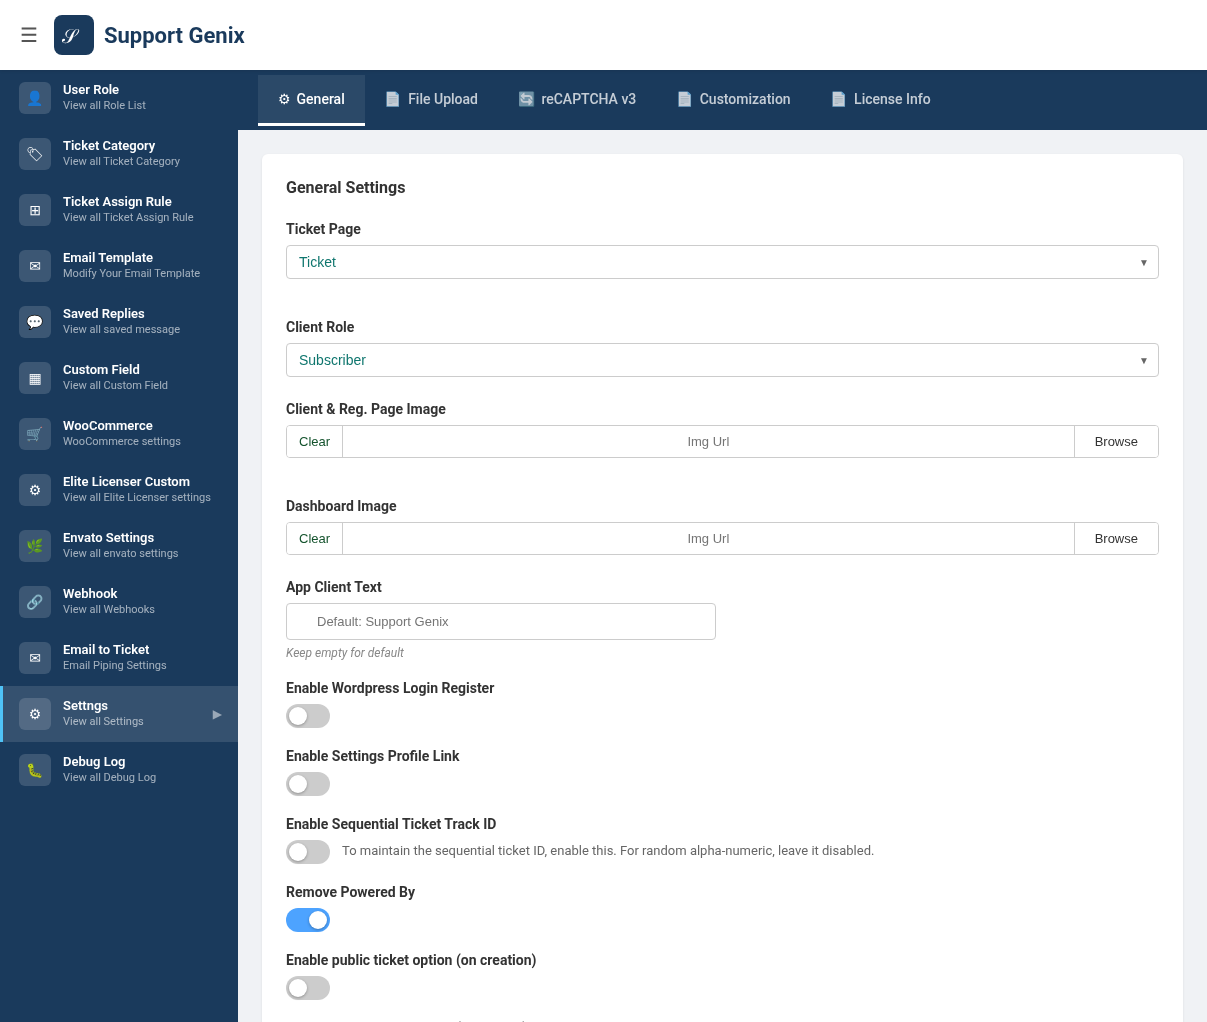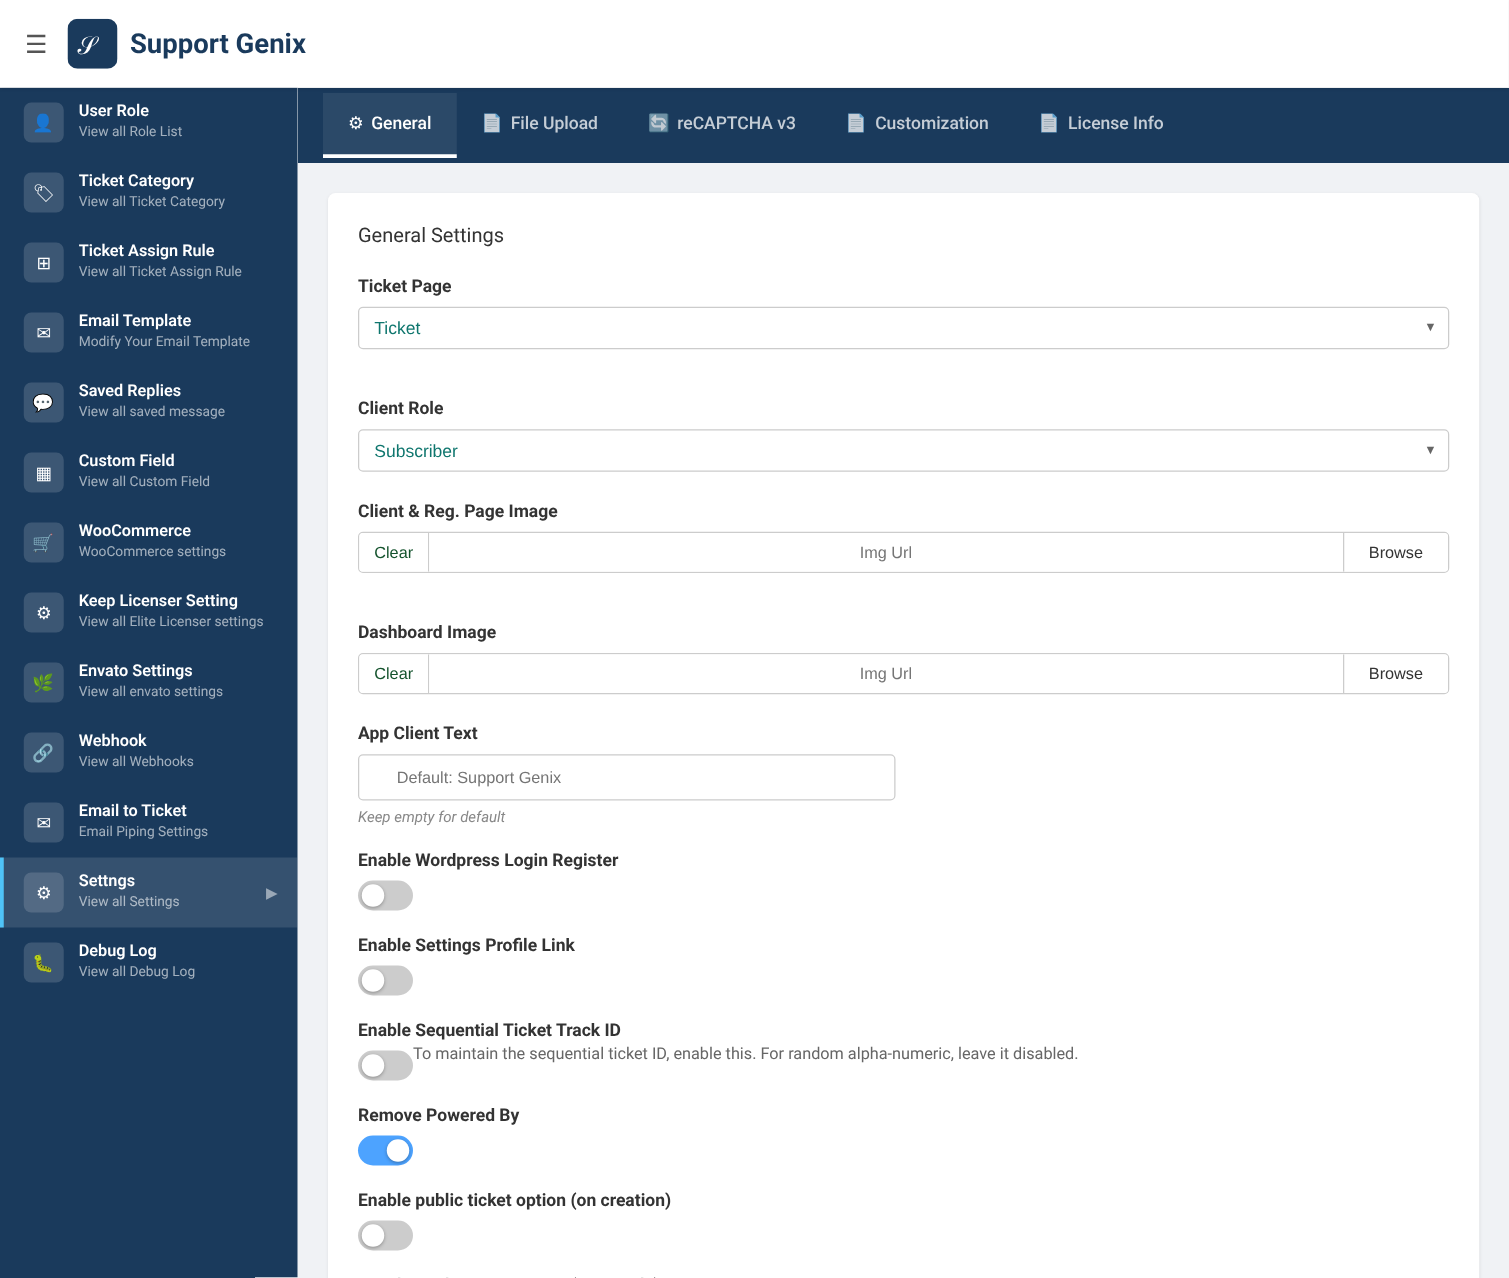--- a/index.html
+++ b/index.html
@@ -127,21 +127,21 @@
       background: rgba(255,255,255,0.08);
     }
     .tab-icon { font-size: 14px; }
 
     
     .settings-content {
       padding: 24px;
     }
     .section-title {
       font-size: 16px;
-      font-weight: 400;
+      font-weight: 700;
       color: #333;
       margin-bottom: 24px;
     }
 
     .form-row {
       display: flex;
       gap: 40px;
       margin-bottom: 24px;
       flex-direction: column;
     }
@@ -249,20 +249,22 @@
       display: block;
     }
     .toggle-desc {
       font-size: 13px;
       color: #666;
       margin-left: 56px;
       margin-top: -4px;
     }
     .toggle-wrapper {
       display: flex;
+      align-items: center;
+      gap: 12px;
     }
     .toggle-track {
       width: 44px;
       height: 24px;
       background: #ccc;
       border-radius: 12px;
       cursor: pointer;
       transition: background 0.2s;
       position: relative;
     }
@@ -369,21 +371,21 @@
     <div class="sidebar-item-icon">🛒</div>
     <div class="sidebar-item-text">
       <div class="sidebar-item-title">WooCommerce</div>
       <div class="sidebar-item-subtitle">WooCommerce settings</div>
     </div>
 
   </div>
         <div class="sidebar-item">
     <div class="sidebar-item-icon">⚙</div>
     <div class="sidebar-item-text">
-      <div class="sidebar-item-title">Keep Licenser Setting</div>
+      <div class="sidebar-item-title">Elite Licenser Custom</div>
       <div class="sidebar-item-subtitle">View all Elite Licenser settings</div>
     </div>
 
   </div>
         <div class="sidebar-item">
     <div class="sidebar-item-icon">🌿</div>
     <div class="sidebar-item-text">
       <div class="sidebar-item-title">Envato Settings</div>
       <div class="sidebar-item-subtitle">View all envato settings</div>
     </div>

